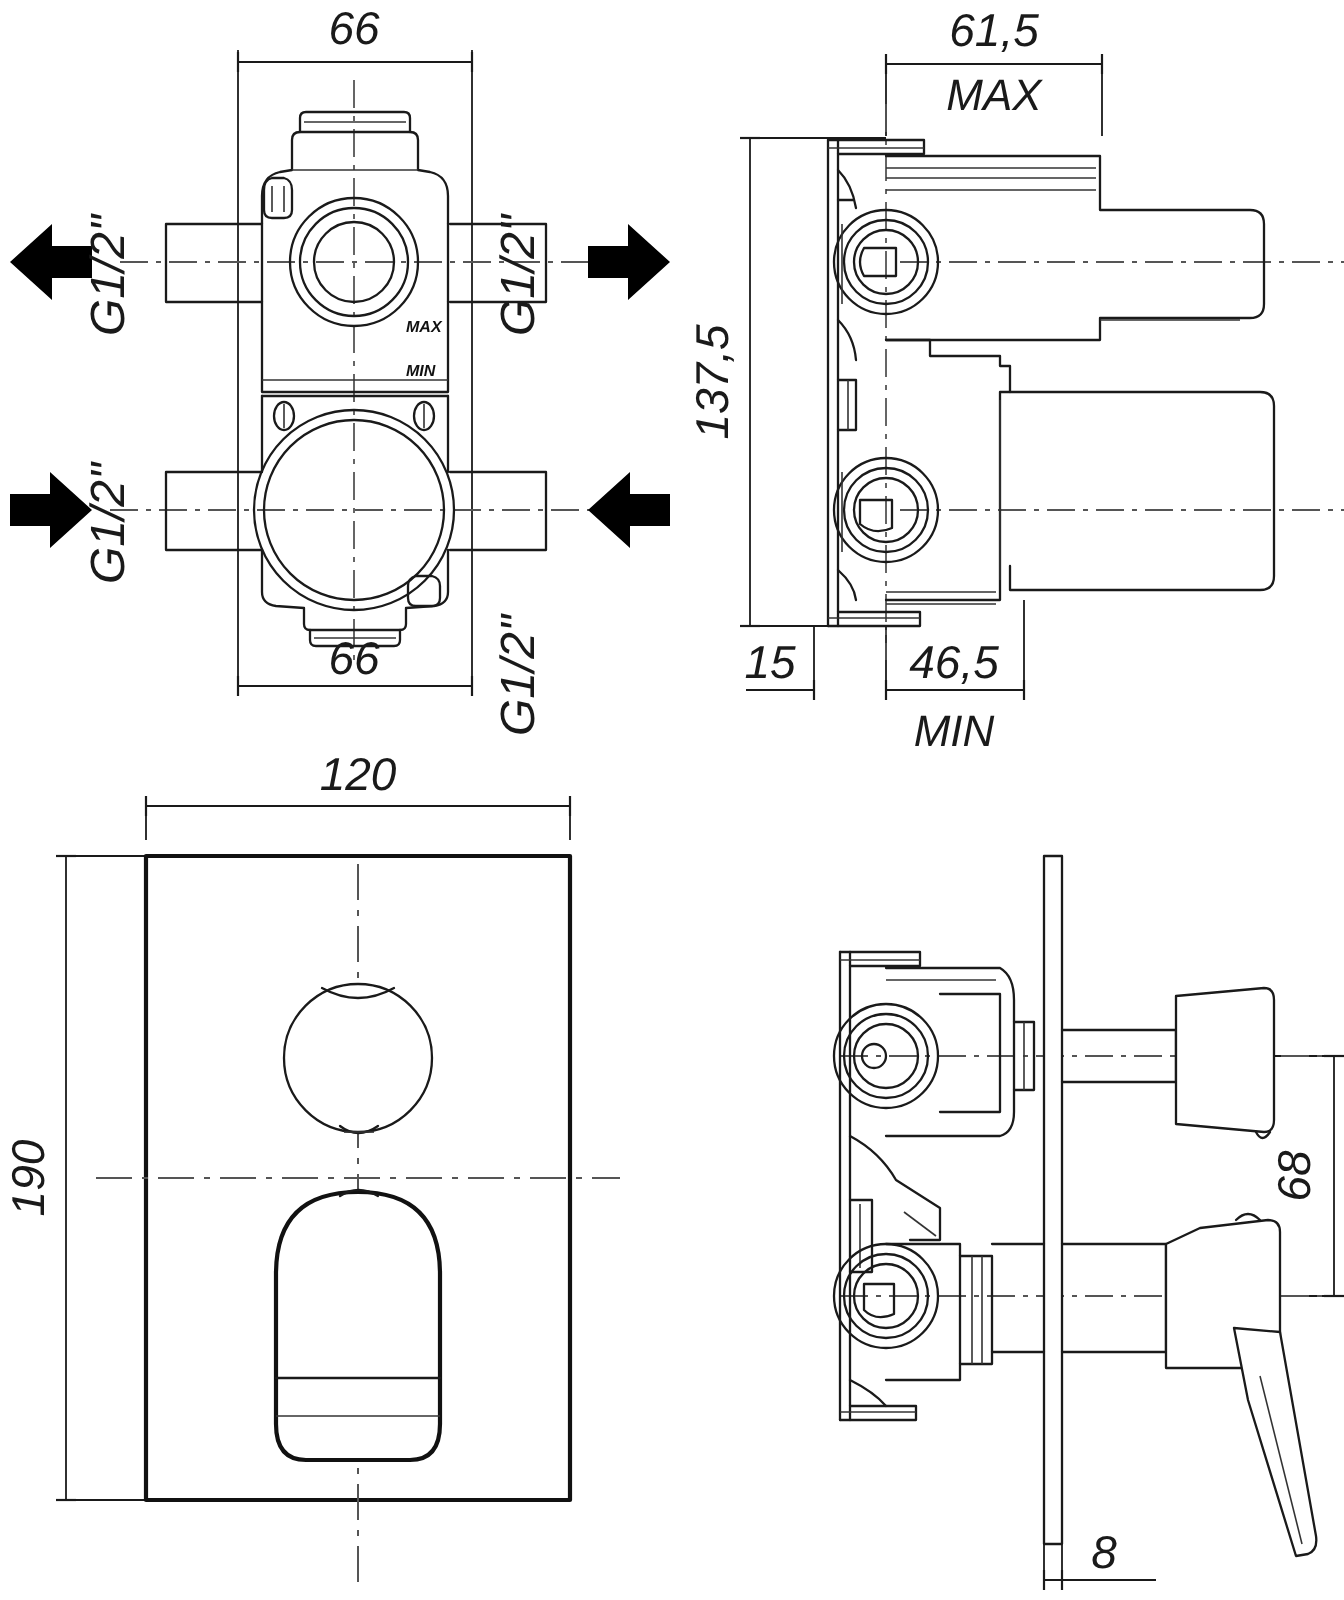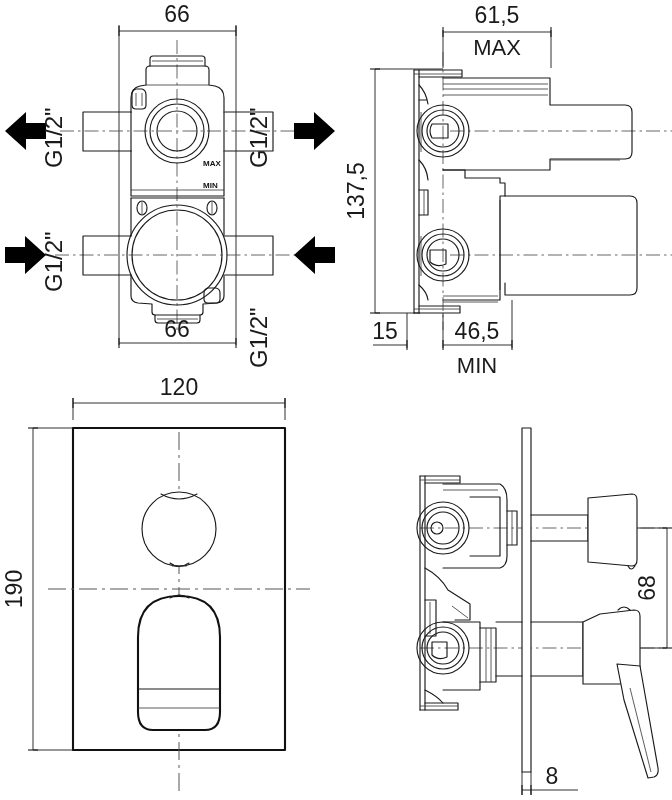--- a/index.html
+++ b/index.html
@@ -12,20 +12,21 @@
     width: 672px;
     height: 800px;
     font-family: "Liberation Sans", sans-serif;
     overflow: hidden;
   }
   #drawing-root {
     position: relative;
     width: 540px;
     height: 800px;
     background: #d946ef;
+    font-style: italic;
   }
   svg.sheet {
     display: block;
     width: 672px;
     height: 800px;
   }
   .dim-text {
     font-family: "Liberation Sans", sans-serif;
     font-size: 23px;
     fill: #1a1a1a;

